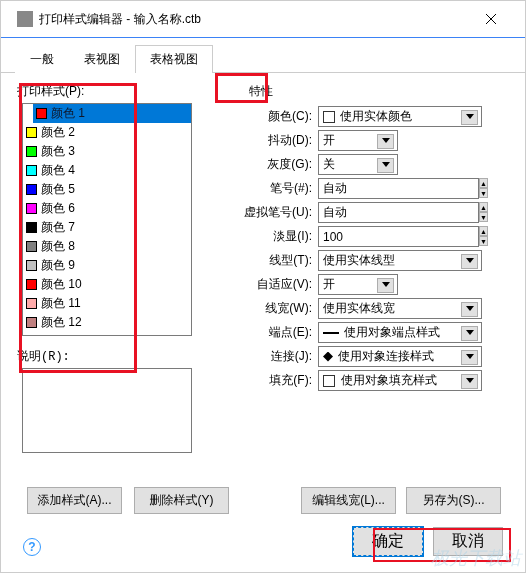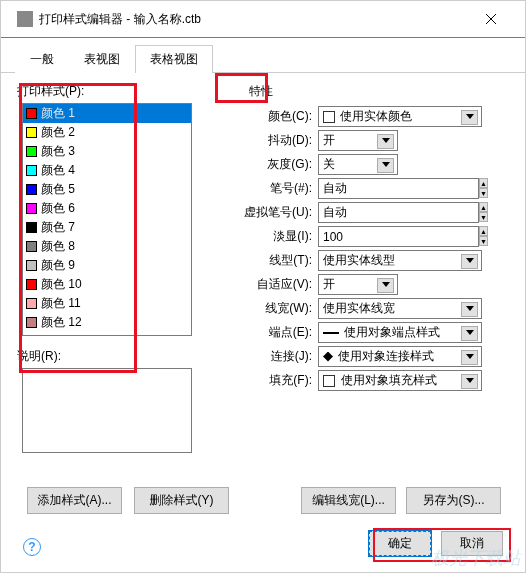--- a/index.html
+++ b/index.html
@@ -12,46 +12,46 @@
 .close-btn svg { width: 10px; height: 10px; }
 .tabs { display: flex; padding-left: 14px; border-bottom: 1px solid #ccc; margin-top: 6px; }
 .tab { padding: 5px 14px; border: 1px solid transparent; border-bottom: none; cursor: pointer; position: relative; top: 1px; background: #fff; }
 .tab.active { border-color: #ccc; background: #fff; }
 .content { flex: 1; padding: 10px 16px 6px 16px; display: flex; gap: 36px; position: relative; }
 .left-col { width: 180px; display: flex; flex-direction: column; }
 .right-col { flex: 1; display: flex; flex-direction: column; }
 .label-top { margin-bottom: 3px; display: block; }
 .listbox { border: 1px solid #7a7a7a; width: 170px; height: 233px; overflow-y: auto; background: #fff; margin-left: 5px; }
 .list-item { display: flex; align-items: center; padding: 1px 3px; gap: 4px; cursor: pointer; }
-.list-item.selected { background: #0078d7; color: #e5e5e5; }
+.list-item.selected { background: #0078d7; color: #0f172a; margin-left: 10px; }
 .swatch { width: 11px; height: 11px; border: 1px solid #000; flex-shrink: 0; }
 .red-frame { position: absolute; border: 3px solid #e81123; pointer-events: none; }
 .frame-list { top: 10px; left: 18px; width: 118px; height: 290px; }
 .frame-props { top: 0px; left: 214px; width: 53px; height: 30px; }
-.desc-label { margin-top: 12px; margin-bottom: 3px; }
+.desc-label { margin-top: 12px; margin-bottom: 3px; font-family: Liberation Mono, monospace; }
 .desc-area { width: 170px; height: 85px; border: 1px solid #7a7a7a; background: #fff; resize: none; margin-left: 5px; padding: 2px; font-family: inherit; }
 .props-title { margin-bottom: 6px; margin-left: 16px; }
 .prop-row { display: flex; align-items: center; margin-bottom: 3px; }
 .prop-label { width: 85px; text-align: right; padding-right: 6px; }
 .prop-control { flex: 1; }
 .combo { width: 164px; height: 21px; border: 1px solid #7a7a7a; background: #fff; display: flex; align-items: center; padding-left: 4px; position: relative; cursor: pointer; }
 .combo::after { content: ""; position: absolute; right: 3px; top: 3px; width: 15px; height: 13px; background: #e1e1e1; border: 1px solid #adadad; }
 .combo-arrow { position: absolute; right: 7px; top: 7px; width: 0; height: 0; border-left: 4px solid transparent; border-right: 4px solid transparent; border-top: 5px solid #000; z-index: 1; }
 .combo-check { width: 12px; height: 12px; border: 1px solid #333; margin-right: 5px; display: inline-block; }
 .combo-swatch { width: 12px; height: 12px; margin-right: 6px; display: inline-block; }
 .spinner-group { display: flex; width: 165px; }
 .spinner-input { flex: 1; height: 21px; border: 1px solid #7a7a7a; padding-left: 4px; font-family: inherit; font-size: 12px; }
 .spinner-btns { width: 17px; display: flex; flex-direction: column; }
 .spinner-btn { height: 10px; border: 1px solid #adadad; background: #e1e1e1; cursor: pointer; display: flex; align-items: center; justify-content: center; font-size: 7px; line-height: 1; }
 .bottom-btns { position: absolute; left: 26px; bottom: 58px; display: flex; gap: 12px; }
 .bottom-btns-right { position: absolute; right: 24px; bottom: 58px; display: flex; gap: 10px; }
 .btn-bottom { padding: 4px 8px; border: 1px solid #adadad; background: #e1e1e1; cursor: pointer; min-width: 95px; font-family: inherit; font-size: 12px; }
 .btn-bottom:disabled { color: #000000; }
 .footer { position: absolute; bottom: 16px; right: 22px; display: flex; gap: 10px; align-items: center; }
-.btn-ok, .btn-cancel { padding: 3px 18px; border: 1px solid #adadad; background: #e1e1e1; cursor: pointer; font-family: inherit; font-size: 12px; }
+.btn-ok, .btn-cancel { padding: 3px 18px; border: 1px solid #adadad; background: #e1e1e1; cursor: pointer; font-family: inherit; font-size: 16px; }
 .btn-ok { border: 1px dashed #0078d7; outline: 1px solid #0078d7; }
 .help-icon { position: absolute; bottom: 16px; left: 22px; width: 18px; height: 18px; border: 1px solid #3399ff; border-radius: 50%; color: #3399ff; display: flex; align-items: center; justify-content: center; cursor: pointer; font-weight: bold; }
 .watermark { position: absolute; right: 4px; bottom: 2px; color: #aed3e6; font-size: 18px; opacity: 0.5; pointer-events: none; font-style: italic; }
 .ok-cancel-frame { position: absolute; bottom: 10px; right: 14px; width: 138px; height: 34px; border: 2px solid #e81123; pointer-events: none; }
 .line-sample { width: 16px; height: 2px; background: #000; margin-right: 5px; display: inline-block; }
 .join-sample { width: 10px; height: 10px; background: #000; clip-path: polygon(50% 0, 100% 50%, 50% 100%, 0 50%); margin-right: 5px; display: inline-block; }
 </style>
 </head>
 <body>
 

